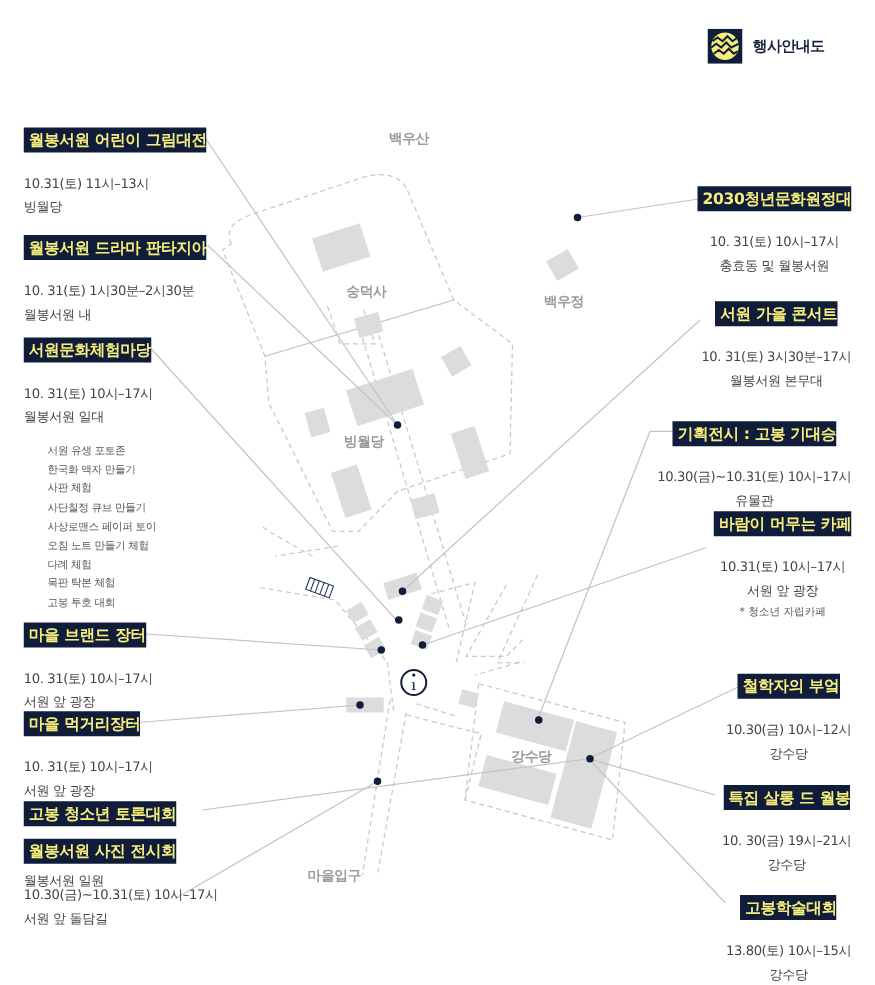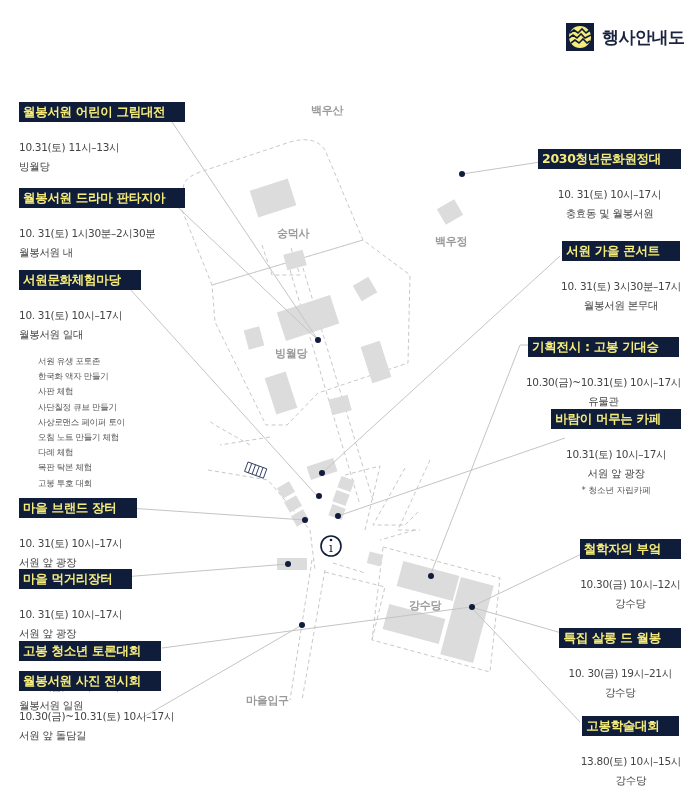--- a/index.html
+++ b/index.html
@@ -1,26 +1,26 @@
 <!DOCTYPE html>
 <html><head>
 <meta charset="utf-8">
 <style>
   * { box-sizing: border-box; margin: 0; padding: 0; }
   html, body { width: 700px; height: 788px; background: #ffffff; overflow: hidden; }
   body { position: relative; font-family: "DejaVu Sans", "Liberation Sans", sans-serif; color: #333; }
   #map { position: absolute; left: 0; top: 0; width: 700px; height: 788px; }
   .logo { position: absolute; left: 566px; top: 23px; display: flex; align-items: center; gap: 8px; }
   .logo-mark { width: 28px; height: 28px; }
-  .logo-text { font-size: 17px; font-weight: bold; color: #1a2340; letter-spacing: -0.5px; }
+  .logo-text { font-size: 12px; font-weight: bold; color: #1a2340; letter-spacing: -0.5px; }
   .event { position: absolute; }
   .event.right { text-align: center; }
   .event .title {
     display: inline-block; background: #0f1c3a; color: #f6ec7a;
-    font-size: 12.5px; font-weight: bold; padding: 2px 20px 2px 4px; line-height: 16px;
+    font-size: 12.5px; font-weight: bold; padding: 2px 0 2px 4px; line-height: 16px;
     letter-spacing: -0.3px; white-space: nowrap;
   }
   .event .line { font-size: 10.5px; color: #444; line-height: 19px; white-space: nowrap; letter-spacing: -0.3px; }
   .event .line.first { margin-top: 16px; }
   .event .note { font-size: 8.5px; color: #555; line-height: 14px; white-space: nowrap; }
   .sublist { margin-top: 10px; margin-left: 19px; }
   .sublist .item { font-size: 8.5px; color: #555; line-height: 15.2px; white-space: nowrap; letter-spacing: -0.3px; }
   .place { position: absolute; font-size: 11px; color: #9a9a9a; font-weight: bold; letter-spacing: -0.3px; white-space: nowrap; }
 </style>
 </head>

